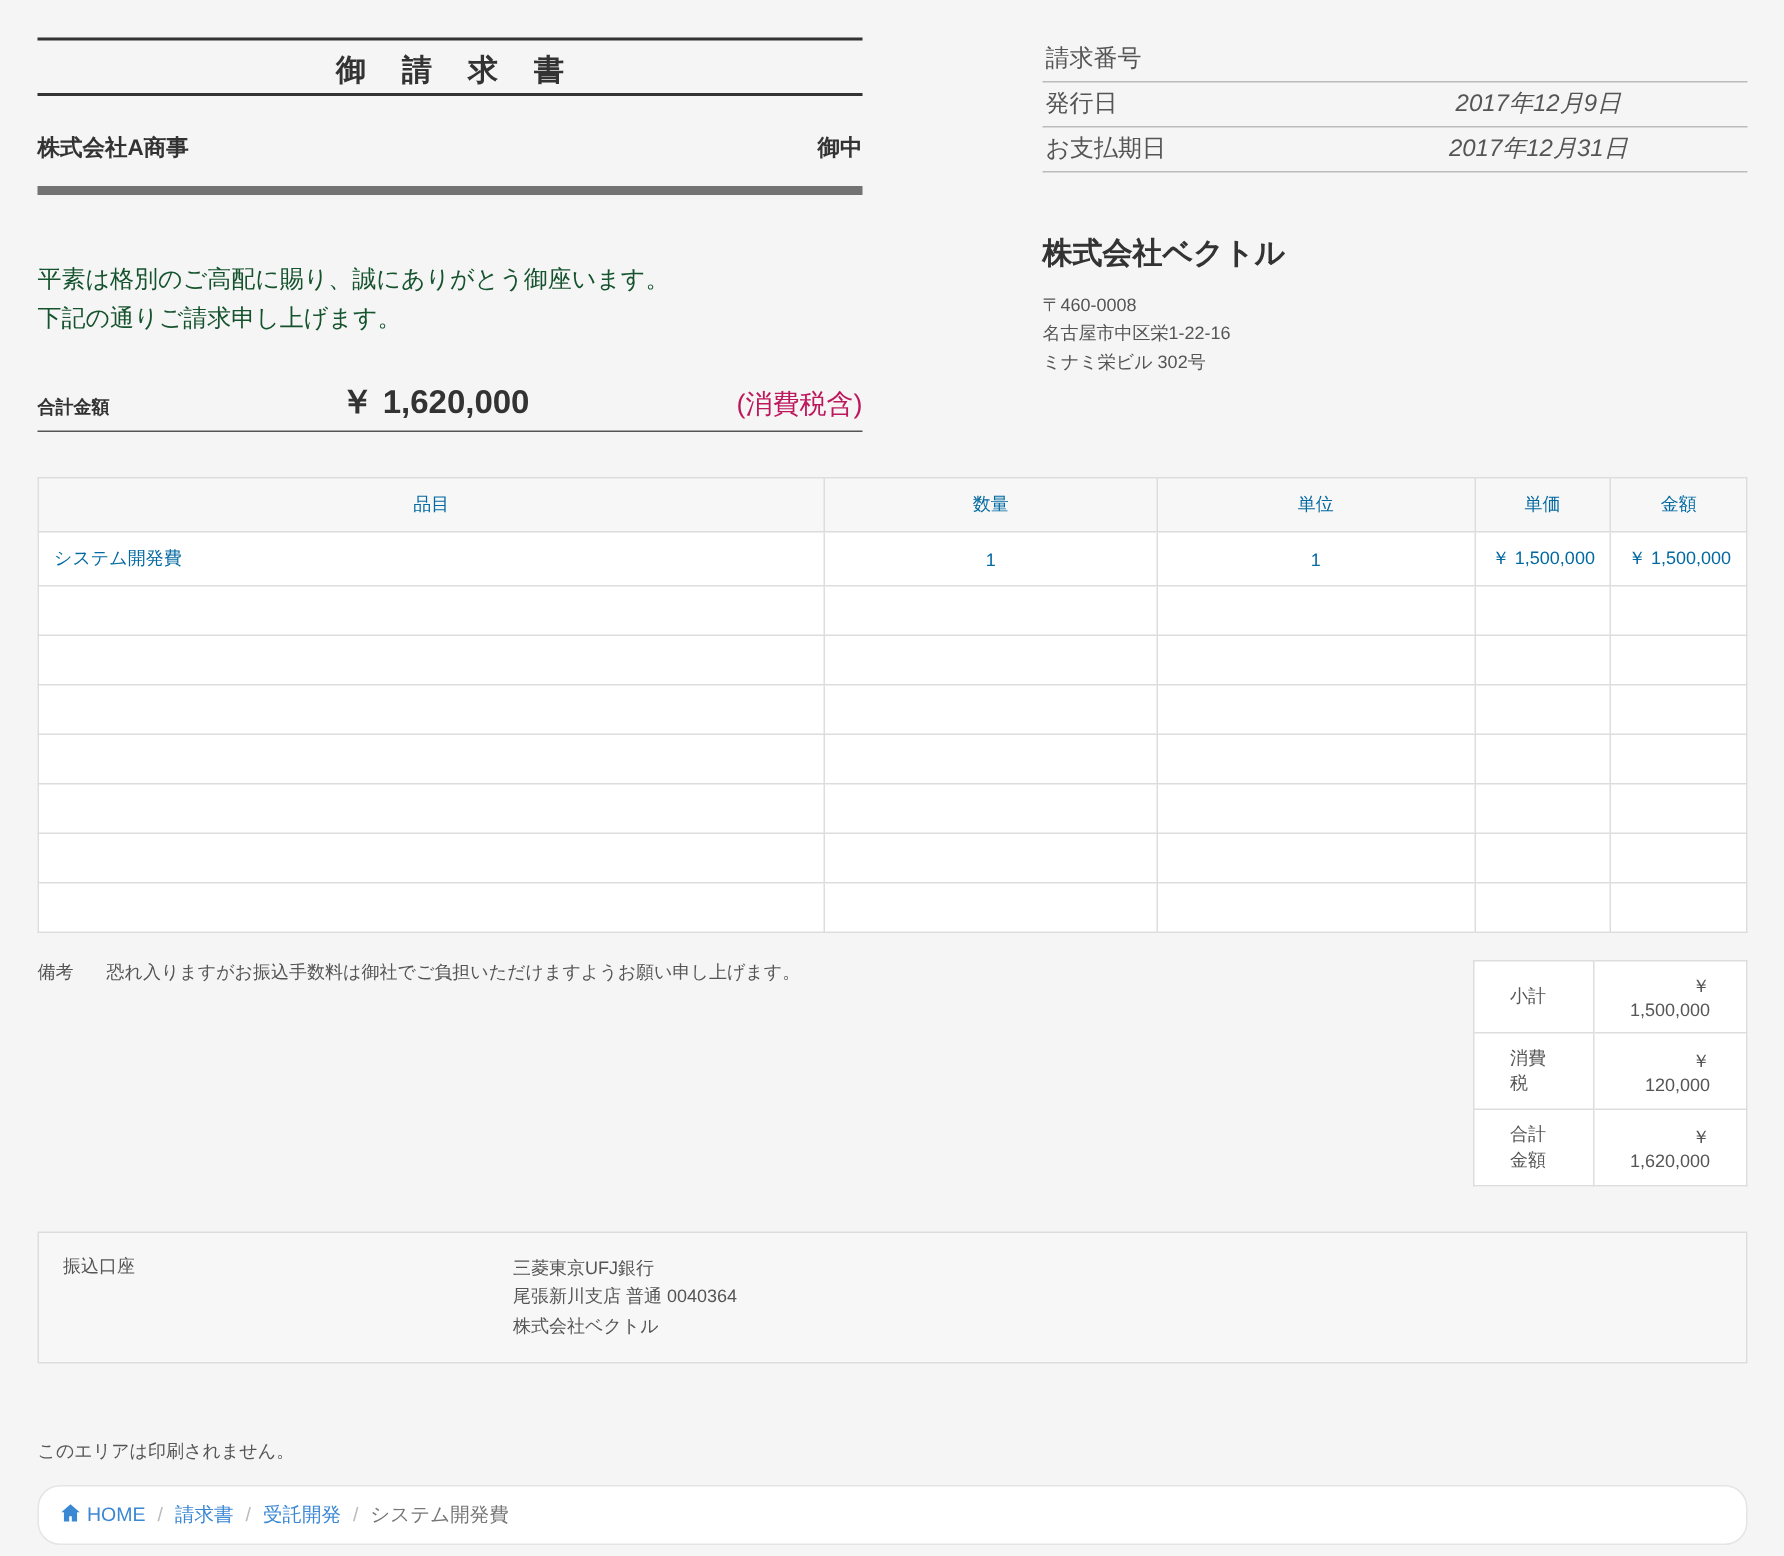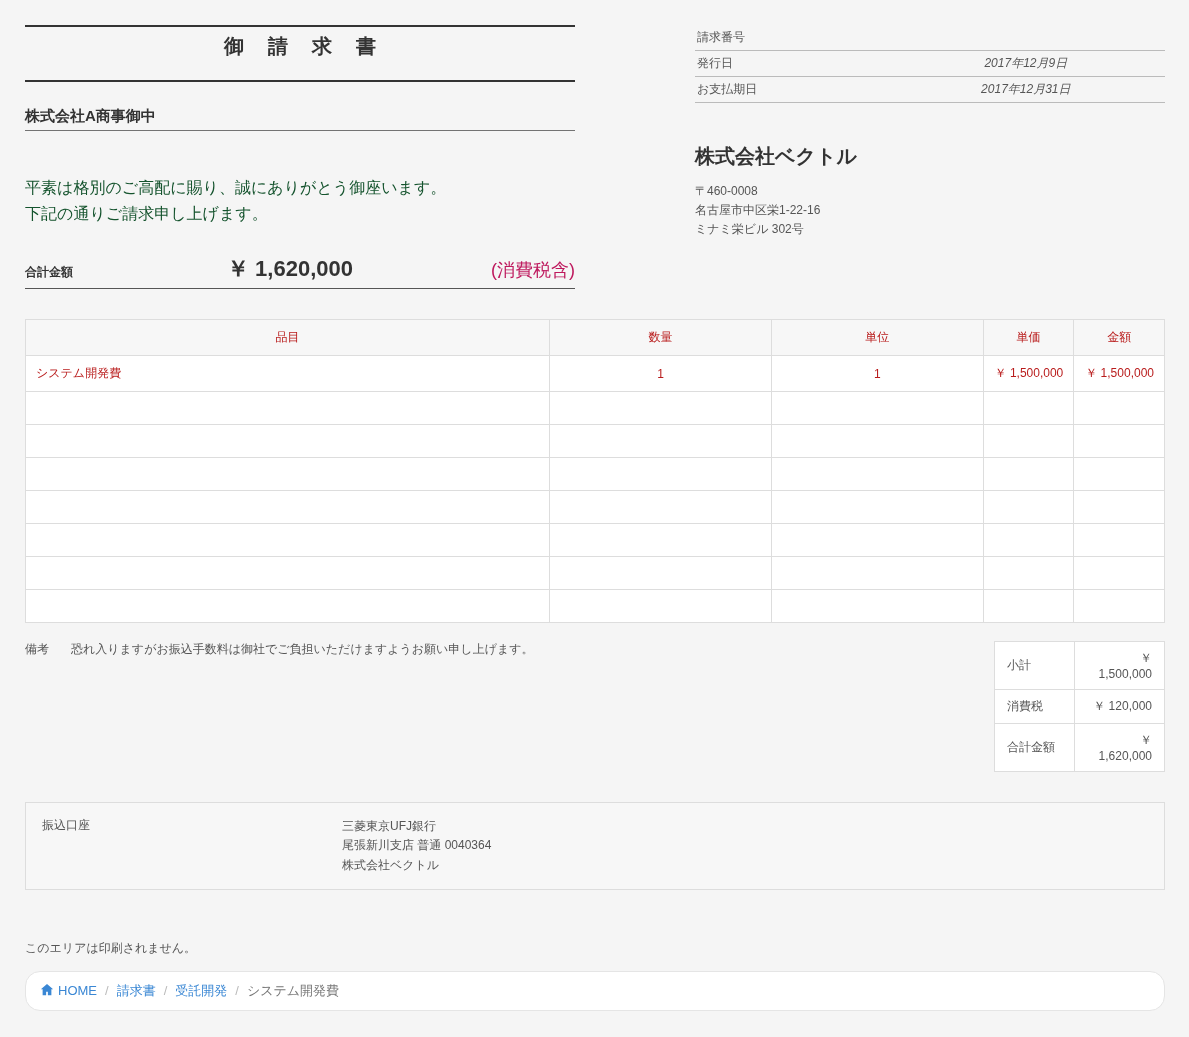--- a/index.html
+++ b/index.html
@@ -24,30 +24,31 @@
 
   .doc-title {
     text-align: center;
     font-size: 20px;
     font-weight: bold;
     letter-spacing: 1.2em;
     padding-left: 1.2em;
     border-top: 2px solid #333;
     border-bottom: 2px solid #333;
     padding-top: 6px;
-    padding-bottom: 20px;
+    padding-bottom: 2px;
     margin-bottom: 25px;
     color: #333;
   }
 
   .client-row {
     display: flex;
+    justify-content: space-between;
     align-items: baseline;
-    border-bottom: 1px solid #737373;
-    padding-bottom: 4px;
+    border-bottom: 6px solid #737373;
+    padding-bottom: 16px;
     margin-bottom: 18px;
   }
   .client-name { font-size: 15px; font-weight: bold; }
   .client-suffix { font-size: 15px; font-weight: bold; }
 
   .greeting { font-size: 16px; line-height: 1.6; margin-bottom: 28px; color:#14532d;margin-top:44px; }
 
   .total-row {
     display: flex;
     align-items: baseline;
@@ -57,21 +58,21 @@
   .total-label { font-size: 12px; font-weight: bold; width: 70px; }
   .total-amount {
     flex: 1;
     text-align: center;
     font-size: 22px;
     font-weight: bold;
     color: #333;
   }
   .tax-note { font-size: 18px; color: #be185d; margin-left: 6px; }
 
-  .meta-table { width: 100%; border-collapse: collapse; font-size: 12px; }
+  .meta-table { width: 100%; border-collapse: collapse; font-size: 16px; }
   .meta-table td {
     border-bottom: 1px solid #bbb;
     padding: 4px 2px;
     color: #555;
   }
   .meta-table td:last-child { text-align: center; font-style: italic; }
 
   .company-block { margin-top: 40px; }
   .company-name { font-size: 20px; font-weight: bold; margin-bottom: 12px; color:#333;}
   .company-addr { font-size: 12px; line-height: 1.6; color:#555; }
@@ -79,21 +80,21 @@
   .items-table {
     width: 100%;
     border-collapse: collapse;
     background: #fff;
     font-size: 12px;
     margin-bottom: 18px;
   }
   .items-table th, .items-table td {
     border: 1px solid #ddd;
     padding: 9px 10px;
-    color:#b91c1c;
+    color:#0369a1;
   }
   .items-table th {
     background: #f7f7f7;
     font-weight: normal;
     text-align: center;
   }
   .items-table td.num { text-align: center; }
   .items-table td.money { text-align: right; }
   .col-item { width: 520px; }
   .col-qty { width: 220px; }
@@ -110,21 +111,21 @@
   .note-label { width: 46px; }
   .note-text { }
 
   .totals-box {
     border-collapse: collapse;
     font-size: 12px;
     background: #fff;
   }
   .totals-box td {
     border: 1px solid #ddd;
-    padding: 8px 12px;
+    padding: 8px 24px;
     color:#555;
   }
   .totals-box td:first-child { width: 80px; background:#fff; }
   .totals-box td:last-child { width: 90px; text-align: right; }
 
   .bank-box {
     border: 1px solid #ddd;
     background: #f7f7f7;
     display: flex;
     padding: 14px 16px;

